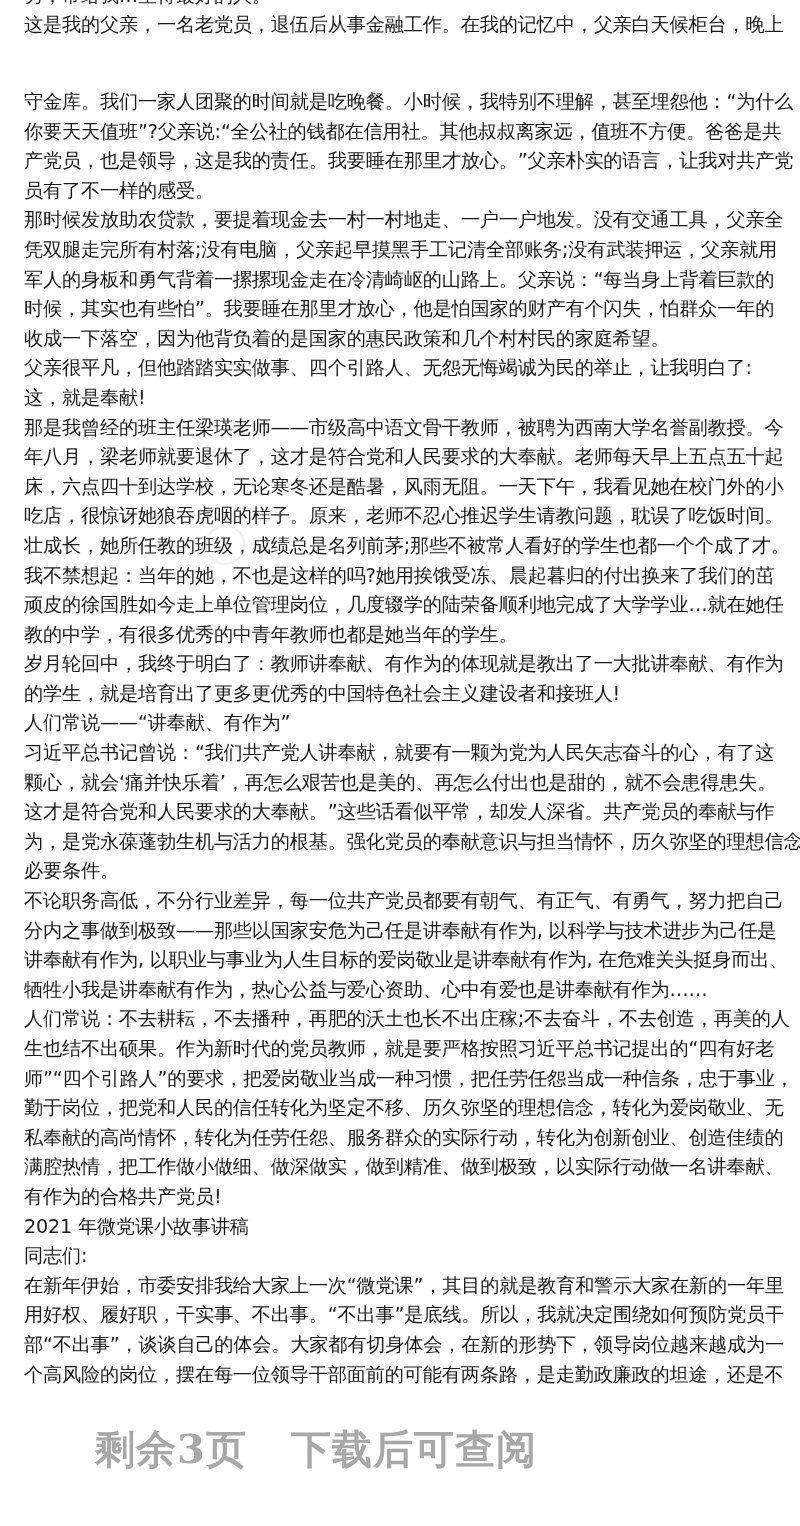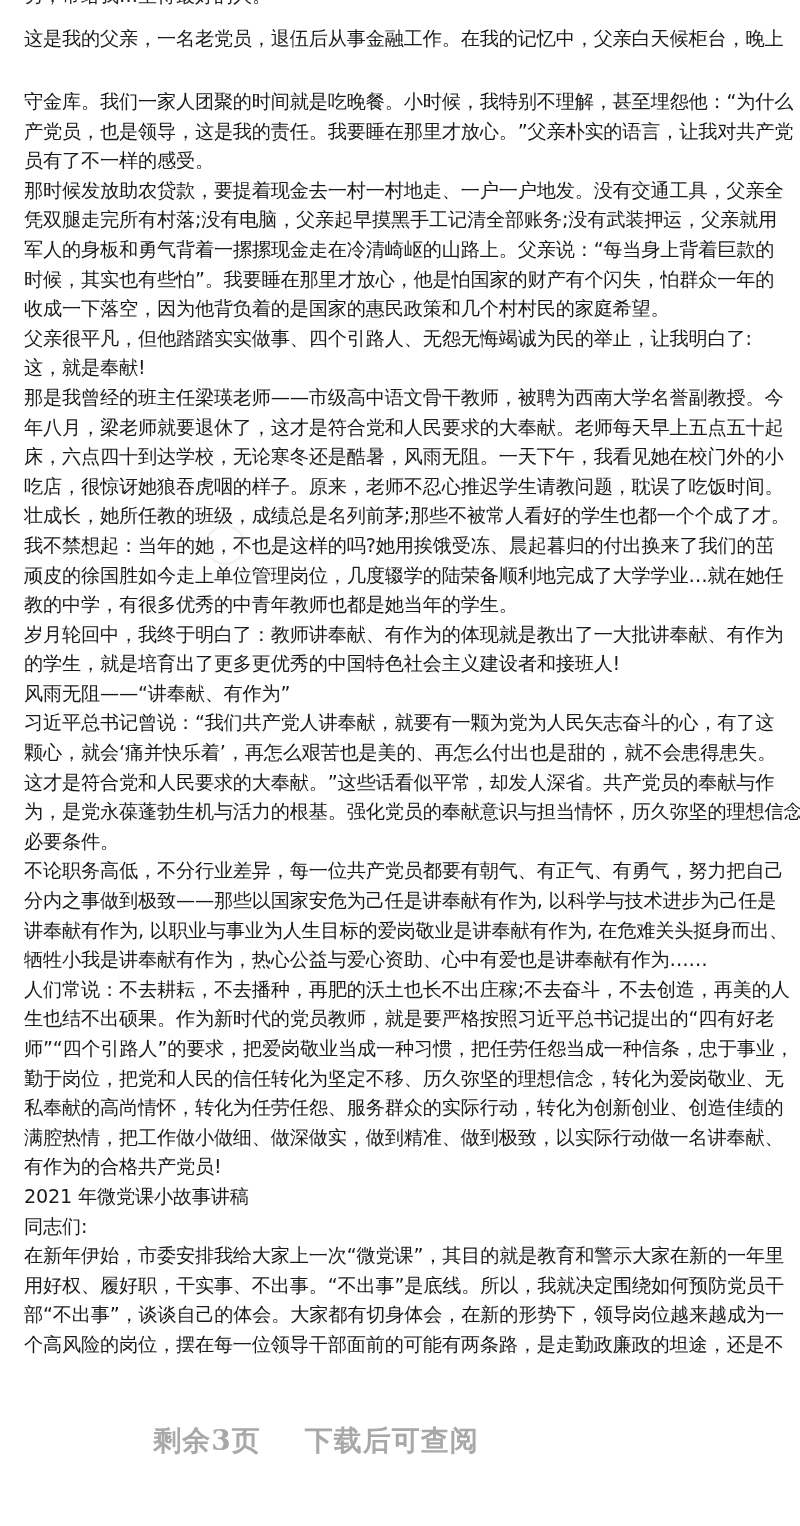--- a/index.html
+++ b/index.html
@@ -2,60 +2,61 @@
 <html><head>
 <meta charset="utf-8">
 <style>
   html, body { margin: 0; padding: 0; background: #ffffff; }
   body { width: 800px; height: 1526px; position: relative; overflow: hidden;
          font-family: "DejaVu Sans", "Liberation Sans", sans-serif; color: #111; }
   .page { position: absolute; left: 0; top: 0; width: 800px; height: 1526px; }
   .cut-line { position: absolute; left: 24px; top: -18px; font-size: 19px; line-height: 26px; color: #222; white-space: nowrap; }
   .block { position: absolute; left: 24px; width: 756px; font-size: 19.2px; line-height: 29.6px; color: #1a1a1a; }
   .line { white-space: nowrap; height: 29.6px; letter-spacing: -0.2px; }
-  .b1 { top: 24px; }
+  .b1 { top: 10px; }
   .b2 { top: 87px; }
   .watermark { position: absolute; color: rgba(180,180,180,0.18); font-size: 40px; transform: rotate(-55deg); pointer-events: none; font-weight: bold; }
-  .more { position: absolute; left: 0; width: 632px; top: 1422px; text-align: center; font-size: 28px; font-weight: bold; color: #a8a8a8; letter-spacing: 1px; font-family: "DejaVu Serif", "Liberation Serif", serif; }
+  .more { position: absolute; left: 0; width: 632px; top: 1422px; text-align: center; font-size: 40px; font-weight: bold; color: #a8a8a8; letter-spacing: 1px; font-family: "DejaVu Serif", "Liberation Serif", serif; }
   .more span { display: inline-block; }
   .more .gap { width: 44px; }
 </style>
 </head>
 <body>
 
 <div class="page">
 
   <div class="cut-line">另，常给我…坐得最好的人。</div>
 
   <div class="block b1">
     <div class="line">这是我的父亲，一名老党员，退伍后从事金融工作。在我的记忆中，父亲白天候柜台，晚上</div>
   </div>
 
   <div class="block b2" id="body-lines">
       <div class="line">守金库。我们一家人团聚的时间就是吃晚餐。小时候，我特别不理解，甚至埋怨他：“为什么</div>
+      <div class="line">你要天天值班”?父亲说:“全公社的钱都在信用社。其他叔叔离家远，值班不方便。爸爸是共</div>
       <div class="line">产党员，也是领导，这是我的责任。我要睡在那里才放心。”父亲朴实的语言，让我对共产党</div>
       <div class="line">员有了不一样的感受。</div>
       <div class="line">那时候发放助农贷款，要提着现金去一村一村地走、一户一户地发。没有交通工具，父亲全</div>
       <div class="line">凭双腿走完所有村落;没有电脑，父亲起早摸黑手工记清全部账务;没有武装押运，父亲就用</div>
       <div class="line">军人的身板和勇气背着一摞摞现金走在冷清崎岖的山路上。父亲说：“每当身上背着巨款的</div>
       <div class="line">时候，其实也有些怕”。我要睡在那里才放心，他是怕国家的财产有个闪失，怕群众一年的</div>
       <div class="line">收成一下落空，因为他背负着的是国家的惠民政策和几个村村民的家庭希望。</div>
       <div class="line">父亲很平凡，但他踏踏实实做事、四个引路人、无怨无悔竭诚为民的举止，让我明白了:</div>
       <div class="line">这，就是奉献!</div>
       <div class="line">那是我曾经的班主任梁瑛老师——市级高中语文骨干教师，被聘为西南大学名誉副教授。今</div>
       <div class="line">年八月，梁老师就要退休了，这才是符合党和人民要求的大奉献。老师每天早上五点五十起</div>
       <div class="line">床，六点四十到达学校，无论寒冬还是酷暑，风雨无阻。一天下午，我看见她在校门外的小</div>
       <div class="line">吃店，很惊讶她狼吞虎咽的样子。原来，老师不忍心推迟学生请教问题，耽误了吃饭时间。</div>
       <div class="line">壮成长，她所任教的班级，成绩总是名列前茅;那些不被常人看好的学生也都一个个成了才。</div>
       <div class="line">我不禁想起：当年的她，不也是这样的吗?她用挨饿受冻、晨起暮归的付出换来了我们的茁</div>
       <div class="line">顽皮的徐国胜如今走上单位管理岗位，几度辍学的陆荣备顺利地完成了大学学业…就在她任</div>
       <div class="line">教的中学，有很多优秀的中青年教师也都是她当年的学生。</div>
       <div class="line">岁月轮回中，我终于明白了：教师讲奉献、有作为的体现就是教出了一大批讲奉献、有作为</div>
       <div class="line">的学生，就是培育出了更多更优秀的中国特色社会主义建设者和接班人!</div>
-      <div class="line">风雨无阻——“讲奉献、有作为”</div>
+      <div class="line">人们常说——“讲奉献、有作为”</div>
       <div class="line">习近平总书记曾说：“我们共产党人讲奉献，就要有一颗为党为人民矢志奋斗的心，有了这</div>
       <div class="line">颗心，就会‘痛并快乐着’，再怎么艰苦也是美的、再怎么付出也是甜的，就不会患得患失。</div>
       <div class="line">这才是符合党和人民要求的大奉献。”这些话看似平常，却发人深省。共产党员的奉献与作</div>
       <div class="line">为，是党永葆蓬勃生机与活力的根基。强化党员的奉献意识与担当情怀，历久弥坚的理想信念</div>
       <div class="line">必要条件。</div>
       <div class="line">不论职务高低，不分行业差异，每一位共产党员都要有朝气、有正气、有勇气，努力把自己</div>
       <div class="line">分内之事做到极致——那些以国家安危为己任是讲奉献有作为, 以科学与技术进步为己任是</div>
       <div class="line">讲奉献有作为, 以职业与事业为人生目标的爱岗敬业是讲奉献有作为, 在危难关头挺身而出、</div>
       <div class="line">牺牲小我是讲奉献有作为，热心公益与爱心资助、心中有爱也是讲奉献有作为……</div>
       <div class="line">人们常说：不去耕耘，不去播种，再肥的沃土也长不出庄稼;不去奋斗，不去创造，再美的人</div>

